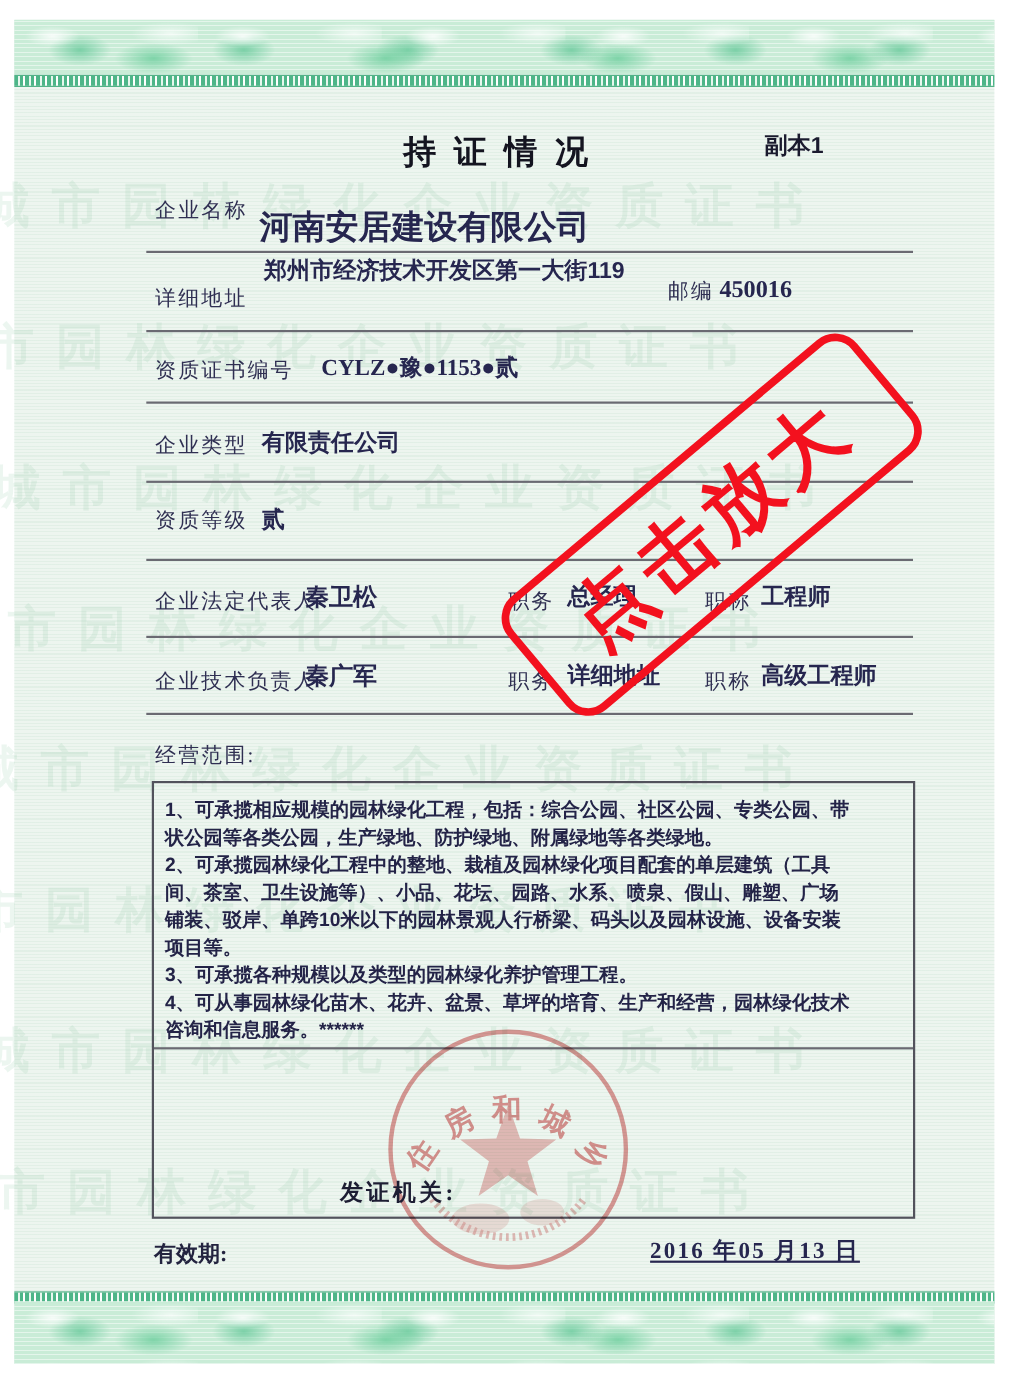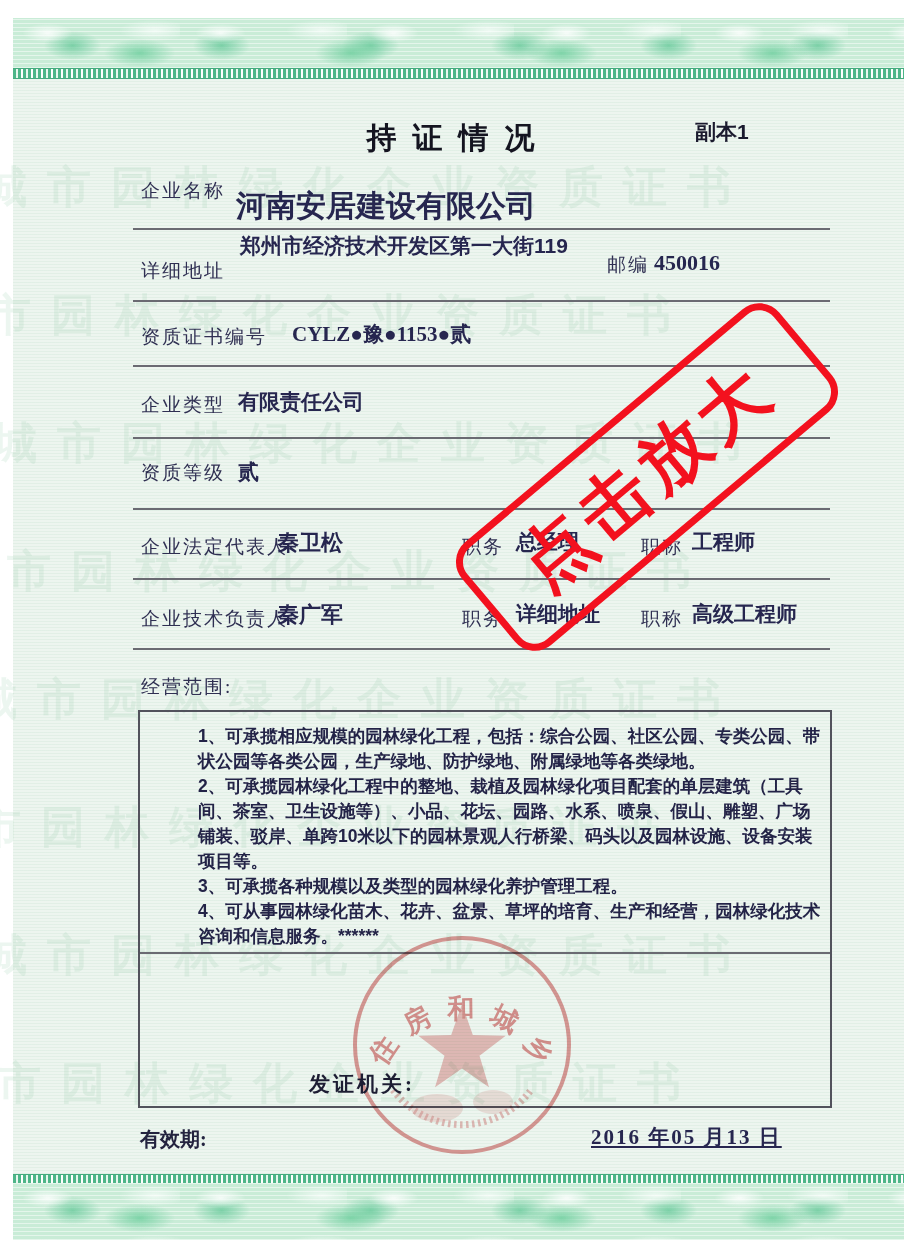--- a/index.html
+++ b/index.html
@@ -34,21 +34,21 @@
   .num{position:absolute;z-index:3;font-family:"Liberation Serif","DejaVu Serif",serif;
        font-weight:600;font-size:21px;color:#26264f;white-space:nowrap;}
   .title{position:absolute;top:100px;left:50%;transform:translateX(-50%);z-index:3;
          font-family:"Liberation Serif","DejaVu Serif",serif;font-weight:bold;font-size:30px;
          letter-spacing:16px;color:#141420;white-space:nowrap;}
   .copy{position:absolute;left:682px;top:100px;z-index:3;font-weight:bold;font-size:21px;color:#1a1a2e;}
   .scope-box{position:absolute;left:125px;top:692px;width:690px;height:394px;
              border:2px solid #52525c;z-index:2;}
   .scope-divider{position:absolute;left:0;top:240px;width:100%;border-top:2px solid #6a6a72;}
   .scope-text{position:absolute;left:10px;top:12px;}
-  .scope-line{font-weight:bold;font-size:17.5px;line-height:25px;color:#232347;white-space:nowrap;margin-left:48px;}
+  .scope-line{font-weight:bold;font-size:17.5px;line-height:25px;color:#232347;white-space:nowrap;}
   .seal{position:absolute;left:334px;top:912px;z-index:2;opacity:.85;mix-blend-mode:multiply;}
   .stamp{position:absolute;left:427px;top:392px;width:400px;height:120px;
          transform:rotate(-40deg);border:7px solid #f3111e;border-radius:26px;
          display:flex;align-items:center;justify-content:center;z-index:6;cursor:pointer;background:transparent;}
   .stamp span{font-weight:900;font-size:70px;letter-spacing:6px;color:#f3111e;
               font-family:"Liberation Sans","DejaVu Sans",sans-serif;}
   .issuer{position:absolute;left:296px;top:1052px;z-index:3;font-weight:bold;font-size:21px;
           letter-spacing:3px;color:#1d1d33;font-family:"Liberation Serif","DejaVu Serif",serif;}
   .validity-label{position:absolute;left:127px;top:1108px;z-index:3;font-weight:bold;font-size:20px;
           color:#23233f;font-family:"Liberation Serif","DejaVu Serif",serif;}

